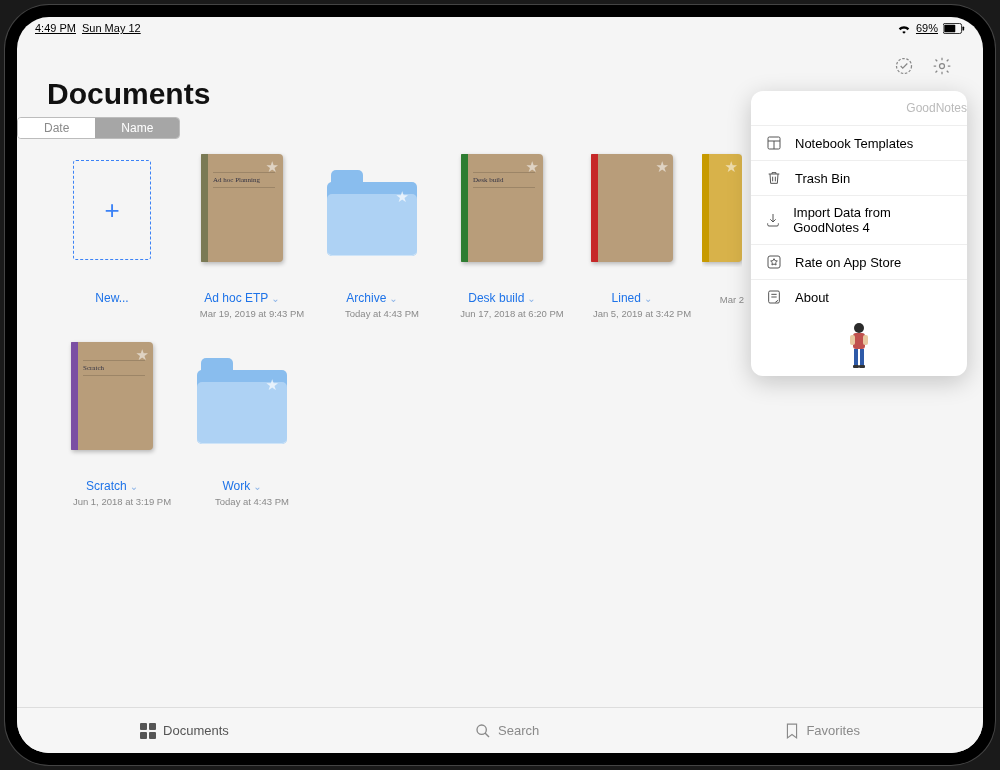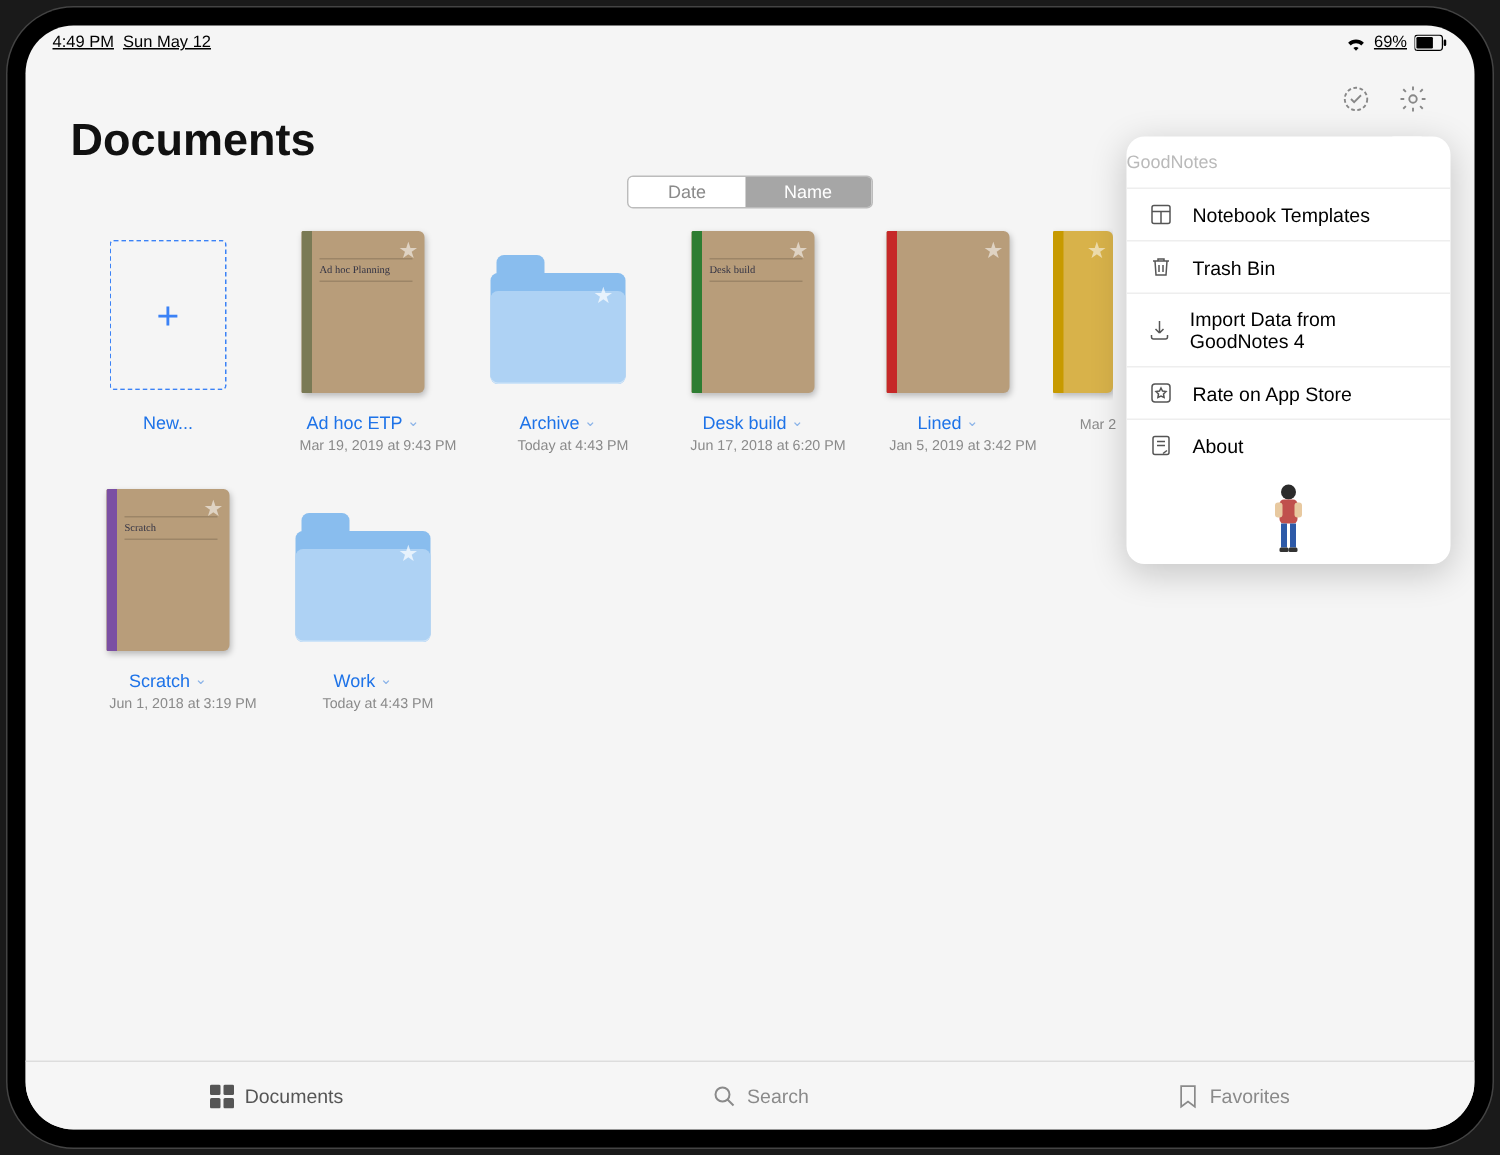--- a/index.html
+++ b/index.html
@@ -66,21 +66,21 @@
     margin-top: 4px;
   }
   .header-icon {
     width: 22px; height: 22px;
     color: #888;
     cursor: pointer;
     display:flex;align-items:center;justify-content:center;
   }
   
   .sort-row {
-    display:flex; justify-content:center; margin-top: 6px;
+    display:flex; margin-top: 6px;
   }
   .sort-toggle {
     display: flex;
     border: 1px solid #bcbcbc;
     border-radius: 4px;
     overflow: hidden;
     font-size: 12px;
   }
   .sort-seg {
     padding: 3px 26px;
@@ -176,40 +176,40 @@
     background:#89bdee;border-radius:5px 5px 0 0;
   }
   .folder-front{
     position:absolute;left:0;right:0;bottom:0;height:62px;
     background:#aed2f4;border-radius:5px;
     box-shadow: 0 -1px 0 rgba(255,255,255,.4) inset;
   }
   .folder .star{ color:rgba(255,255,255,.7); top:6px; right:8px;}
   
   .cell-title{
-    font-size:12px;color:#1e73e8;margin-top:8px;
-    display:flex;align-items:flex-start;gap:3px;cursor:pointer;
+    font-size:12px;color:#1e73e8;margin-top:24px;
+    display:flex;align-items:center;gap:3px;cursor:pointer;
   }
   .chev{font-size:10px;color:#8ab3e8;}
   .cell-date{ font-size:9.5px;color:#8a8a8a;margin-top:3px;text-align:center;padding-left:20px;}
   
   .popover{
     position:absolute; top:74px; right:16px;
     width:216px; background:#fff; border-radius:12px;
     box-shadow:0 6px 24px rgba(0,0,0,.2);
     overflow:hidden; z-index:10;
     font-size:13px;
   }
   .popover-arrow{
     position:absolute;top:-7px;right:22px;width:14px;height:14px;
     background:#fff;transform:rotate(45deg);
     box-shadow:-1px -1px 1px rgba(0,0,0,.05);
   }
   .popover-title{
-    text-align:left;color:#bababa;font-size:12px;
+    text-align:right;color:#bababa;font-size:12px;
     padding:10px 0 10px;
   }
   .popover-item{
     display:flex;align-items:center;gap:12px;
     padding:9px 14px; border-top:1px solid #eee;
     color:#000000;cursor:pointer;
   }
   .popover-item .ico{width:18px;display:flex;justify-content:center;color:#555;}
   .popover-illus{
     height:62px;display:flex;align-items:flex-end;justify-content:center;

